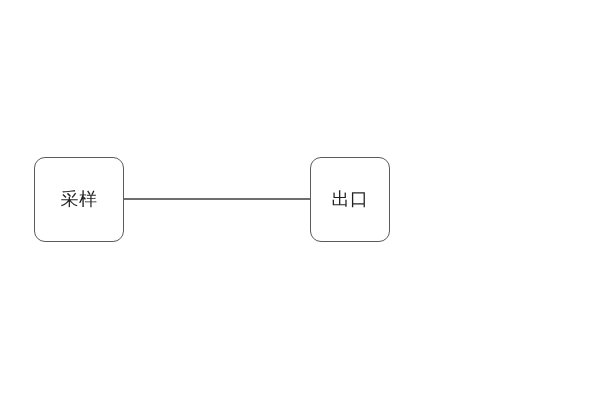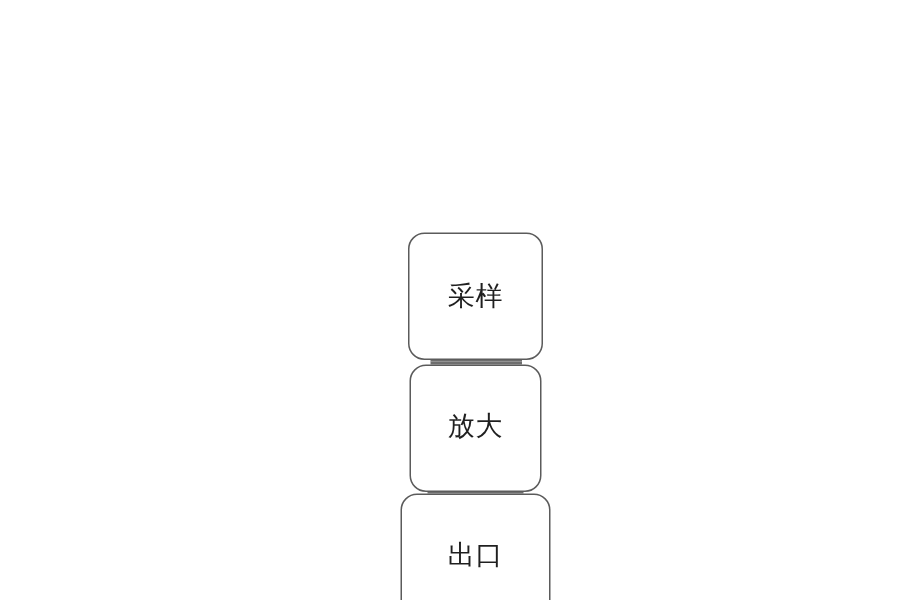--- a/index.html
+++ b/index.html
@@ -19,21 +19,20 @@
     height: 400px;
     background: #ffffff;
   }
   .flow-row {
     position: absolute;
     left: 0;
     top: 155px;
     width: 600px;
     height: 88px;
     display: flex;
-    flex-direction: column;
     align-items: center;
     justify-content: flex-start;
     padding-left: 34px;
     box-sizing: border-box;
   }
   .node {
     width: 90px;
     height: 85px;
     border: 1.3px solid #5b5b5b;
     border-radius: 11px;
@@ -56,40 +55,37 @@
     flex: 0 0 auto;
     height: 1.3px;
     background: #6e6e6e;
     width: 61px;
     align-self: center;
   }
   .connector.c1 { width: 61px; }
   .connector.c2 { width: 61px; }
   .connector.c3 { width: 64px; }
   .node.n3 { width: 88px; }
-  .node.n4 { width: 100px; text-align: center; }
+  .node.n4 { width: 80px; text-align: center; }
 </style>
 </head>
 <body>
 
 <div id="canvas">
   <div class="flow-row">
 
     <div class="node n1">
       <span class="node-label">采样</span>
     </div>
 
     <div class="connector c1"></div>
 
 
     <div class="connector c2"></div>
 
-    <div class="node n3">
-      <span class="node-label">放大</span>
-    </div>
 
     <div class="connector c3"></div>
 
     <div class="node n4">
       <span class="node-label">出口</span>
     </div>
 
   </div>
 </div>
 

